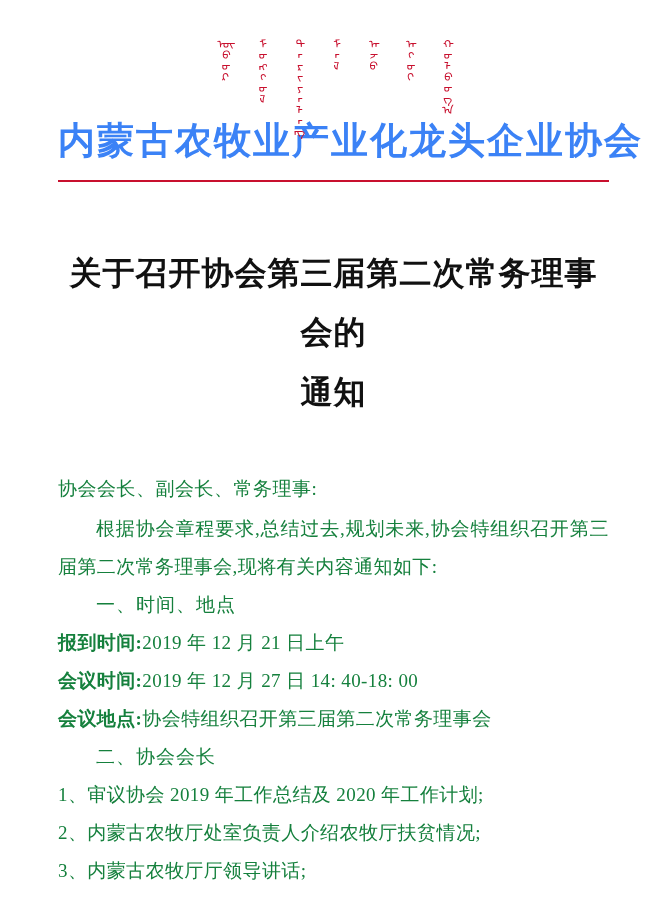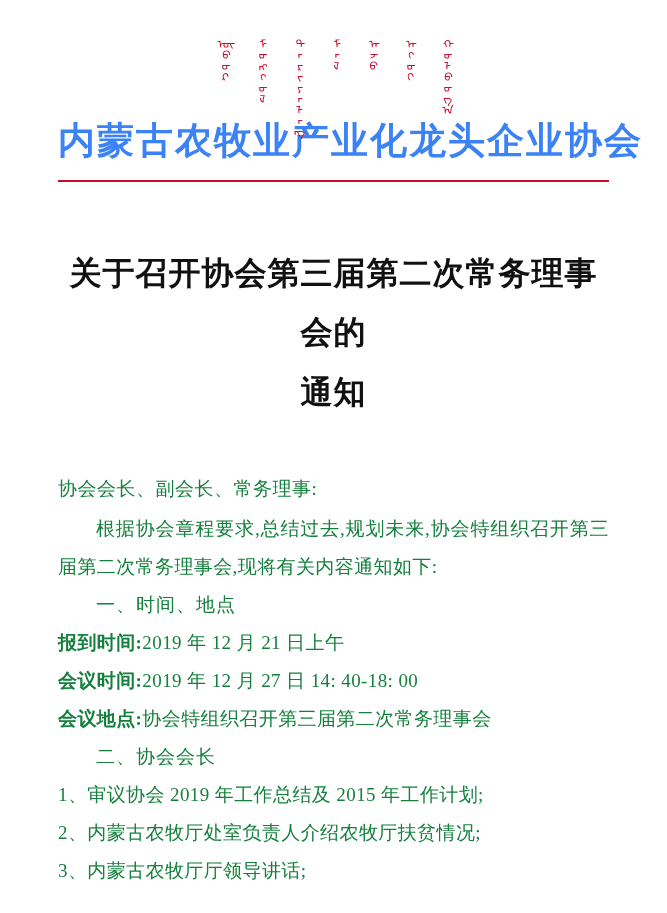--- a/index.html
+++ b/index.html
@@ -138,19 +138,19 @@
       <span class="k">报到时间:</span><span class="v">2019 年 12 月 21 日上午</span>
     </div>
     <div class="kv-line">
       <span class="k">会议时间:</span><span class="v">2019 年 12 月 27 日 14: 40-18: 00</span>
     </div>
     <div class="kv-line">
       <span class="k">会议地点:</span><span class="v">协会特组织召开第三届第二次常务理事会</span>
     </div>
 
     <div class="section-head">二、协会会长</div>
-    <div class="list-line">1、审议协会 2019 年工作总结及 2015 年工作计划;</div>
+    <div class="list-line">1、审议协会 2019 年工作总结及 2020 年工作计划;</div>
     <div class="list-line">2、内蒙古农牧厅处室负责人介绍农牧厅扶贫情况;</div>
     <div class="list-line">3、内蒙古农牧厅厅领导讲话;</div>
 
   </div>
 
 </div>
 
 </body></html>

